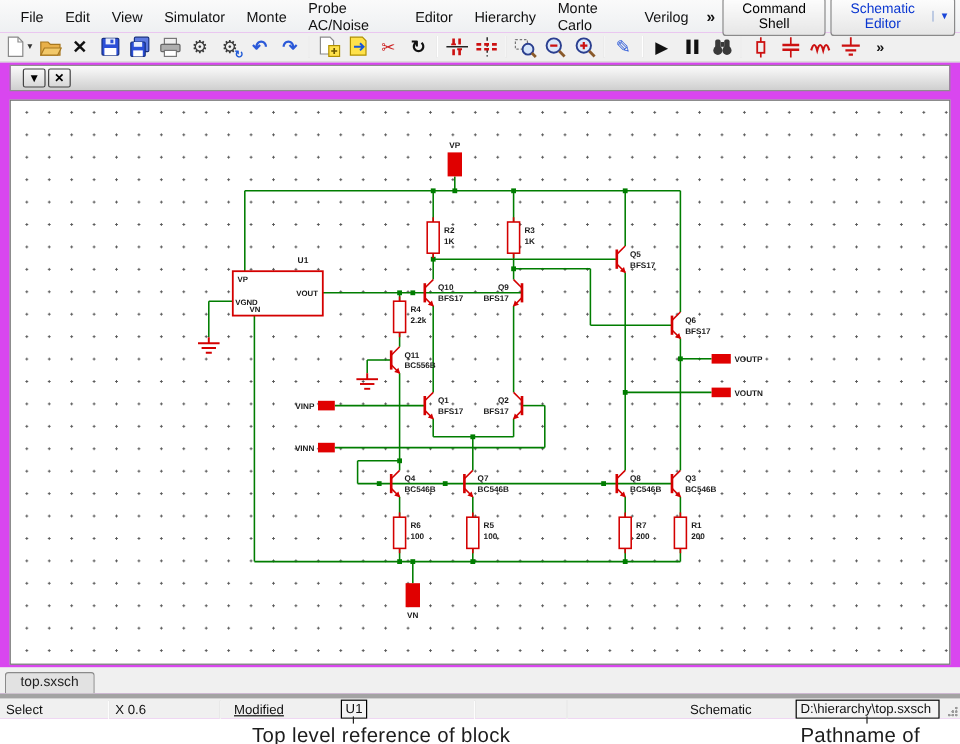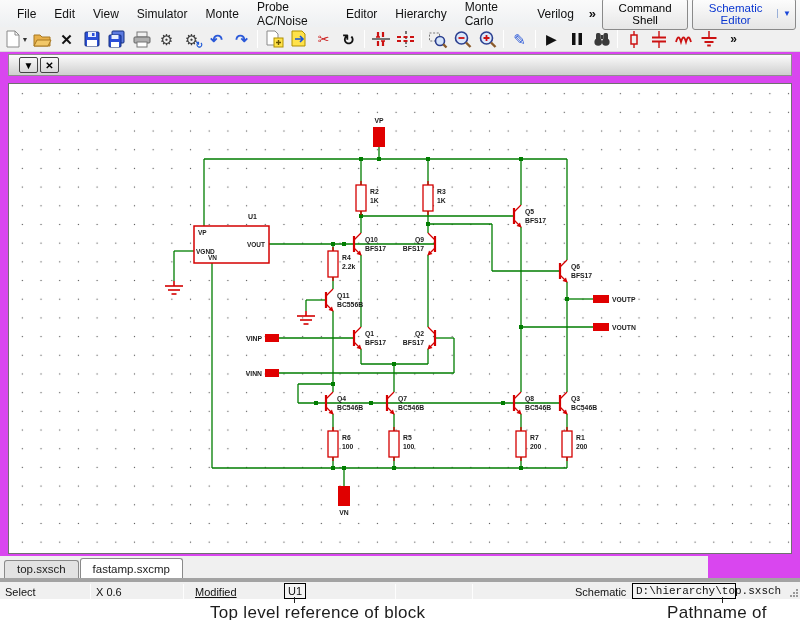--- a/index.html
+++ b/index.html
@@ -27,21 +27,21 @@
   .doc-title { font-weight:bold; font-size:12px; color:#000; flex:1; }
   .win-btn { width:19px; height:16px; border:1px solid #444; border-radius:2px; background:linear-gradient(#f8f8f8,#d8d8d8); display:flex; align-items:center; justify-content:center; font-size:10px; font-weight:bold; color:#000; margin-left:2px; }
 
   
   .canvas-wrap { position:absolute; left:8px; top:83px; width:784px; height:471px; border:1px solid #707070; background:#fff;
      background-image:radial-gradient(circle, #555 0.8px, transparent 1px);
      background-size:18.7px 18.7px; background-position:4px 19px; }
   .canvas-wrap svg { position:absolute; left:0; top:0; }
 
   
-  .tabbar { position:absolute; left:0; top:556px; width:708px; height:22px; background:#f0f0f0; display:flex; align-items:flex-end; padding-left:4px; }
+  .tabbar { position:absolute; left:0; top:556px; width:800px; height:22px; background:#f0f0f0; display:flex; align-items:flex-end; padding-left:4px; }
   .tab { border:1px solid #8a8a8a; border-bottom:none; border-radius:3px 3px 0 0; background:#e2e2e2; font-size:11.5px; padding:2px 12px 3px 12px; margin-right:1px; color:#222; }
   .tab.active { background:#fff; padding-top:4px; font-size:11.5px; }
 
   
   .statusbar { position:absolute; left:0; top:578px; width:800px; height:21px; background:#f0f0f0; border-top:4px solid #a3a3a3; font-size:11px; color:#111; }
   .sb-item { position:absolute; top:4px; }
   .sb-sep { position:absolute; top:2px; width:1px; height:16px; background:#b8b8b8; border-right:1px solid #fdfdfd; }
   .sb-box { position:absolute; top:1px; border:1px solid #000; background:#f4f4f4; padding:1px 3px; font-size:11px; }
   .grip { position:absolute; right:2px; bottom:2px; width:8px; height:8px;
           background:radial-gradient(circle at 7px 1px,#9a9a9a 1px,transparent 1.4px),
@@ -436,34 +436,33 @@
         <text x="524" y="400">Q8</text>
         <text x="524" y="409">BC546B</text>
         <text x="570" y="400">Q3</text>
         <text x="570" y="409">BC546B</text>
       </g>
     </svg>
   </div>
 
   <div class="tabbar">
     <span class="tab">top.sxsch</span>
-    <span class="tab active">fastamp.sxcmp</span>
   </div>
 
   <div class="statusbar">
     <span class="sb-item" style="left:5px;">Select</span>
     <span class="sb-sep" style="left:90px;"></span>
     <span class="sb-item" style="left:96px;text-align:center;">X 0.6</span>
     <span class="sb-sep" style="left:183px;"></span>
     <span class="sb-item" style="left:195px;text-decoration:underline;">Modified</span>
     <span class="sb-box" style="left:284px;">U1</span>
     <span class="sb-sep" style="left:395px;"></span>
     <span class="sb-sep" style="left:472px;"></span>
     <span class="sb-item" style="left:575px;">Schematic</span>
-    <span class="sb-box" style="left:632px; width:104px;font-family:Liberation Mono, monospace;">D:\hierarchy\top.sxsch</span>
+    <span class="sb-box" style="left:663px; width:120px;">D:\hierarchy\top.sxsch</span>
     <span class="grip"></span>
   </div>
 
   <div class="footer">
     <span class="callout-text" style="left:210px; top:4px;">Top level reference of block</span>
     <span class="callout-text" style="left:667px; top:4px;">Pathname of root</span>
   </div>
   <div class="callout-line" style="left:294px; top:597px; height:6px;"></div>
   <div class="callout-line" style="left:722px; top:597px; height:6px;"></div>
 

